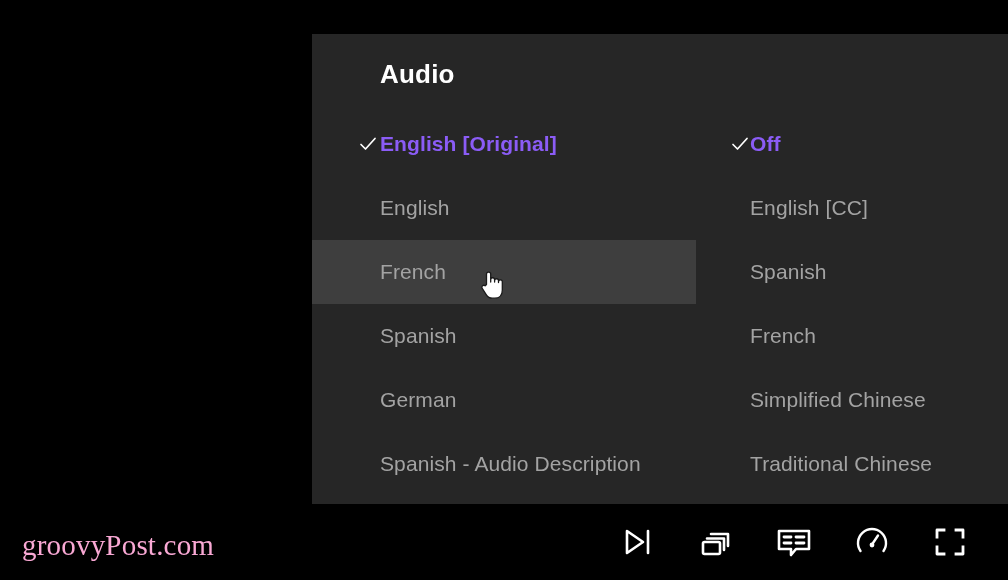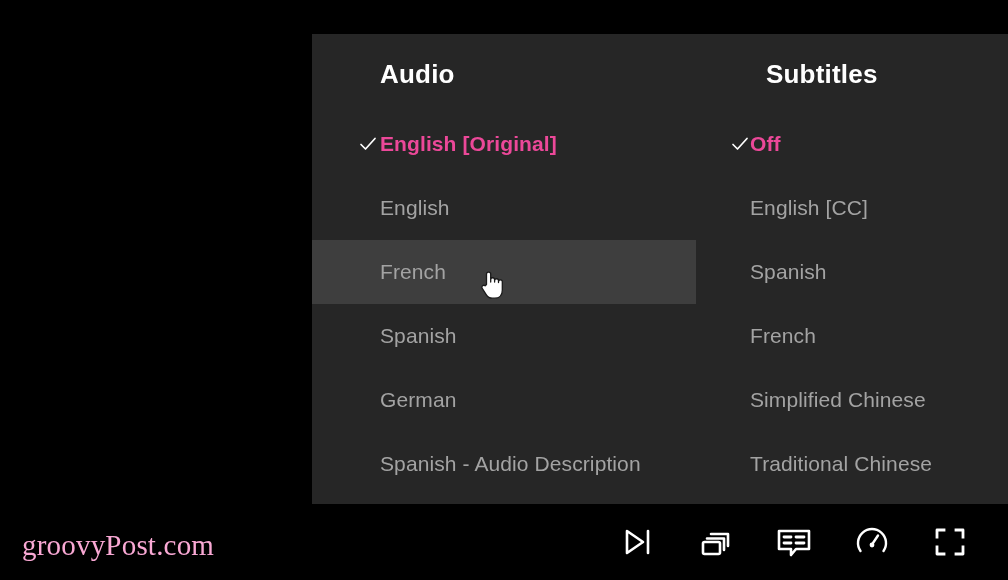--- a/index.html
+++ b/index.html
@@ -104,21 +104,21 @@
   .option-label {
     font-size: 21px;
     color: #a3a3a3;
     letter-spacing: 0.1px;
     white-space: nowrap;
   }
   #column-audio .option-label    { margin-left: 68px; }
   #column-subtitles .option-label { margin-left: 54px; }
 
   .option-row.selected .option-label {
-    color: #ec4899;
+    color: #8b5cf6;
     font-weight: bold;
   }
 
   
   #mouse-cursor {
     position: absolute;
     left: 479px;
     top: 269px;
     width: 26px;
     height: 32px;
@@ -194,21 +194,20 @@
 
       <li class="option-row">
 
         <span class="option-label">Spanish - Audio Description</span>
       </li>
 
     </ul>
   </div>
 
   <div class="settings-column" id="column-subtitles">
-    <div class="column-title">Subtitles</div>
     <ul class="option-list">
 
       <li class="option-row selected">
         <span class="option-check">
           <svg width="20" height="20" viewBox="0 0 20 20" fill="none" stroke="currentColor" stroke-width="1.7" stroke-linecap="round" stroke-linejoin="round">
               <path d="M3 10.5 L7.5 15 L17 4.5"></path>
             </svg>
         </span>
         <span class="option-label">Off</span>
       </li>

